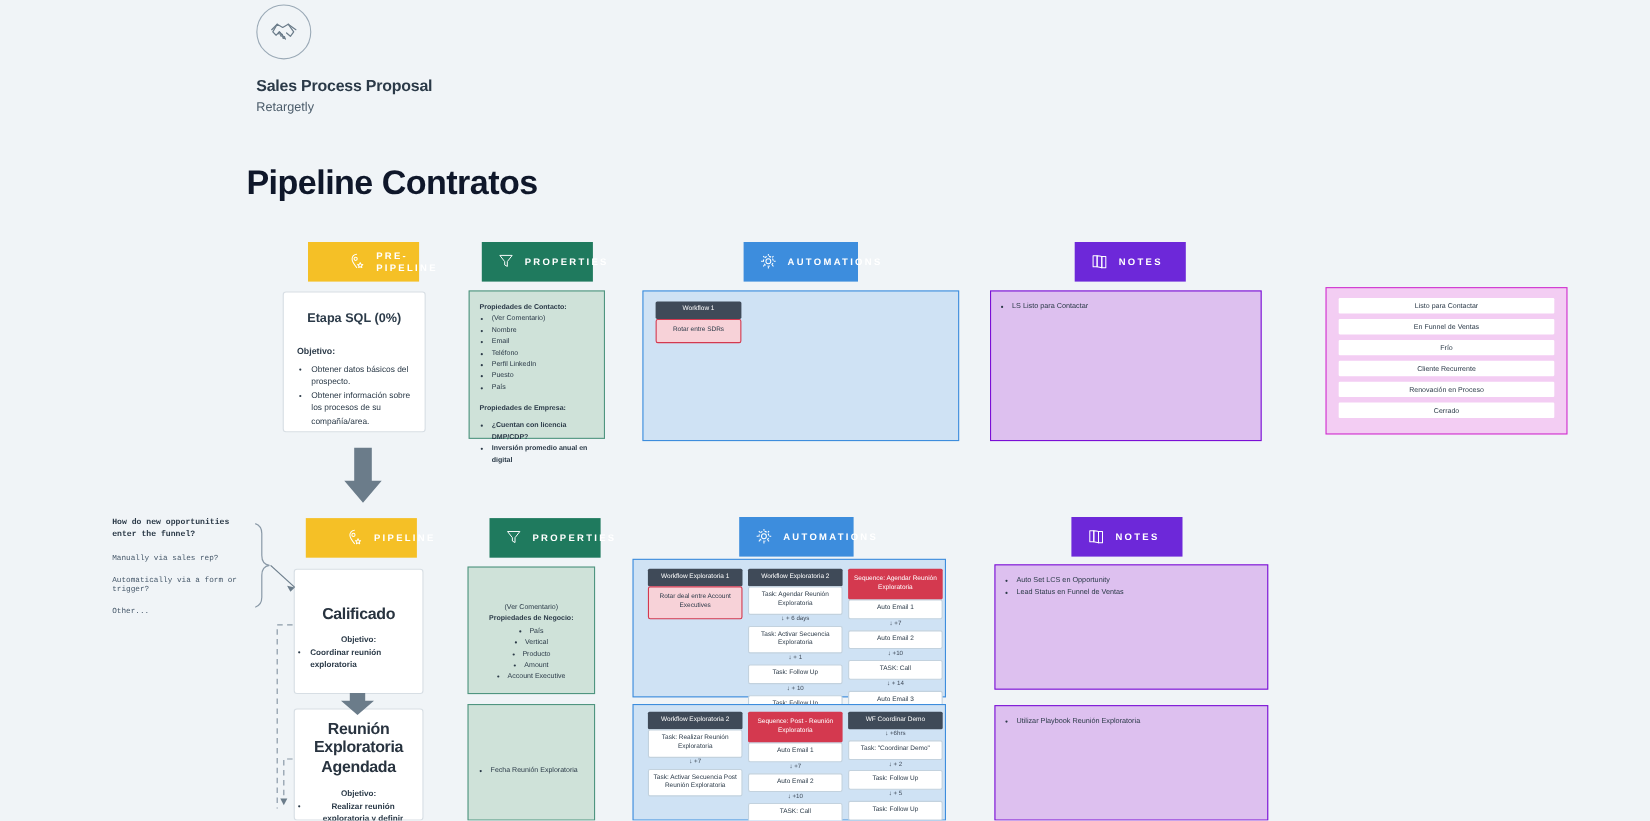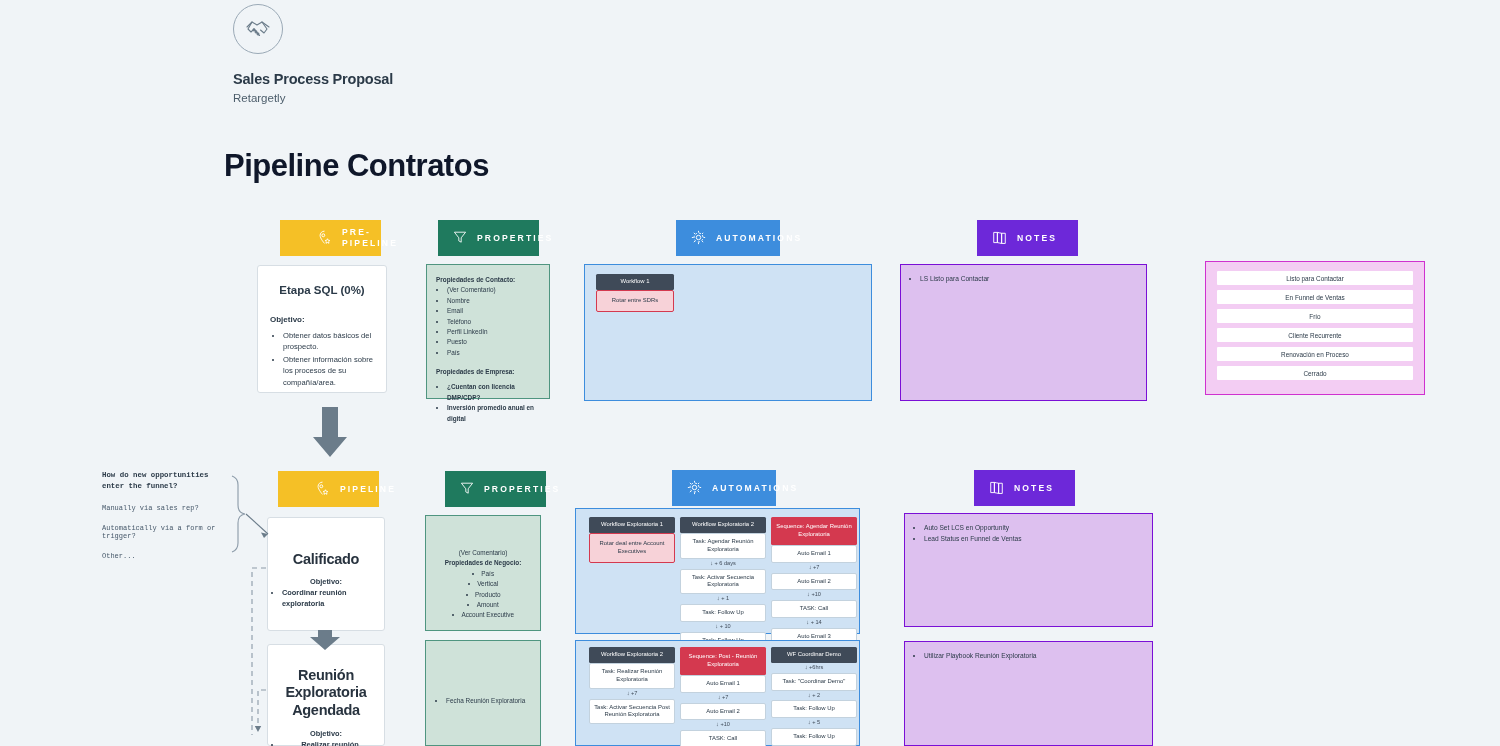--- a/index.html
+++ b/index.html
@@ -312,21 +312,21 @@
 
   <div class="panel p-white" style="left:267px; top:517px; width:118px; height:114px;">
     <div class="big-stage-title" style="font-size:14.5px; padding-top:33px;">Calificado</div>
     <div class="objective-head">Objetivo:</div>
     <ul class="objective-list">
       <li>Coordinar reunión exploratoria</li>
     </ul>
   </div>
 
   <div class="panel p-white" style="left:267px; top:644px; width:118px; height:102px;">
-    <div class="big-stage-title" style="font-size:14.5px; line-height:1.2; padding-top:22px;">Reunión Exploratoria Agendada</div>
+    <div class="big-stage-title" style="font-size:14.5px; line-height:1.2; padding-top:10px;">Reunión Exploratoria Agendada</div>
     <div class="objective-head">Objetivo:</div>
     <ul class="objective-list" style="margin-right:6px; text-align:center;">
       <li>Realizar reunión exploratoria y definir scope del proyecto. Realizar demo si es necesario</li>
     </ul>
   </div>
 
   <div class="panel p-green" style="left:425px; top:515px; width:116px; height:116px;">
     <div class="props center" style="padding-top:32px;">
       <div>(Ver Comentario)</div>
       <div class="hdr">Propiedades de Negocio:</div>

